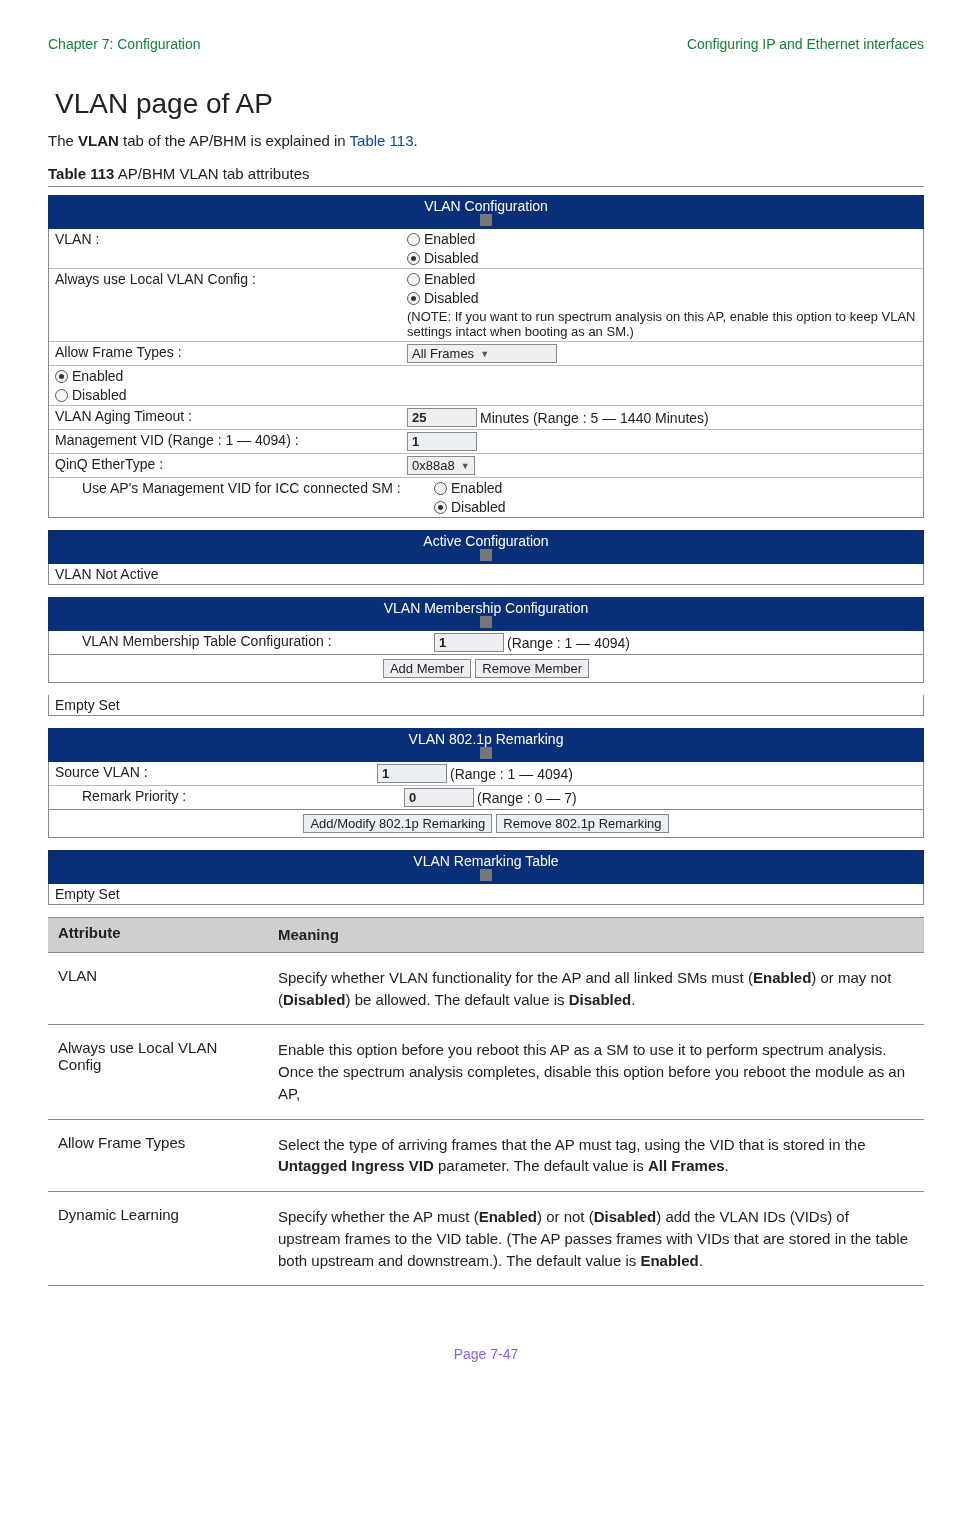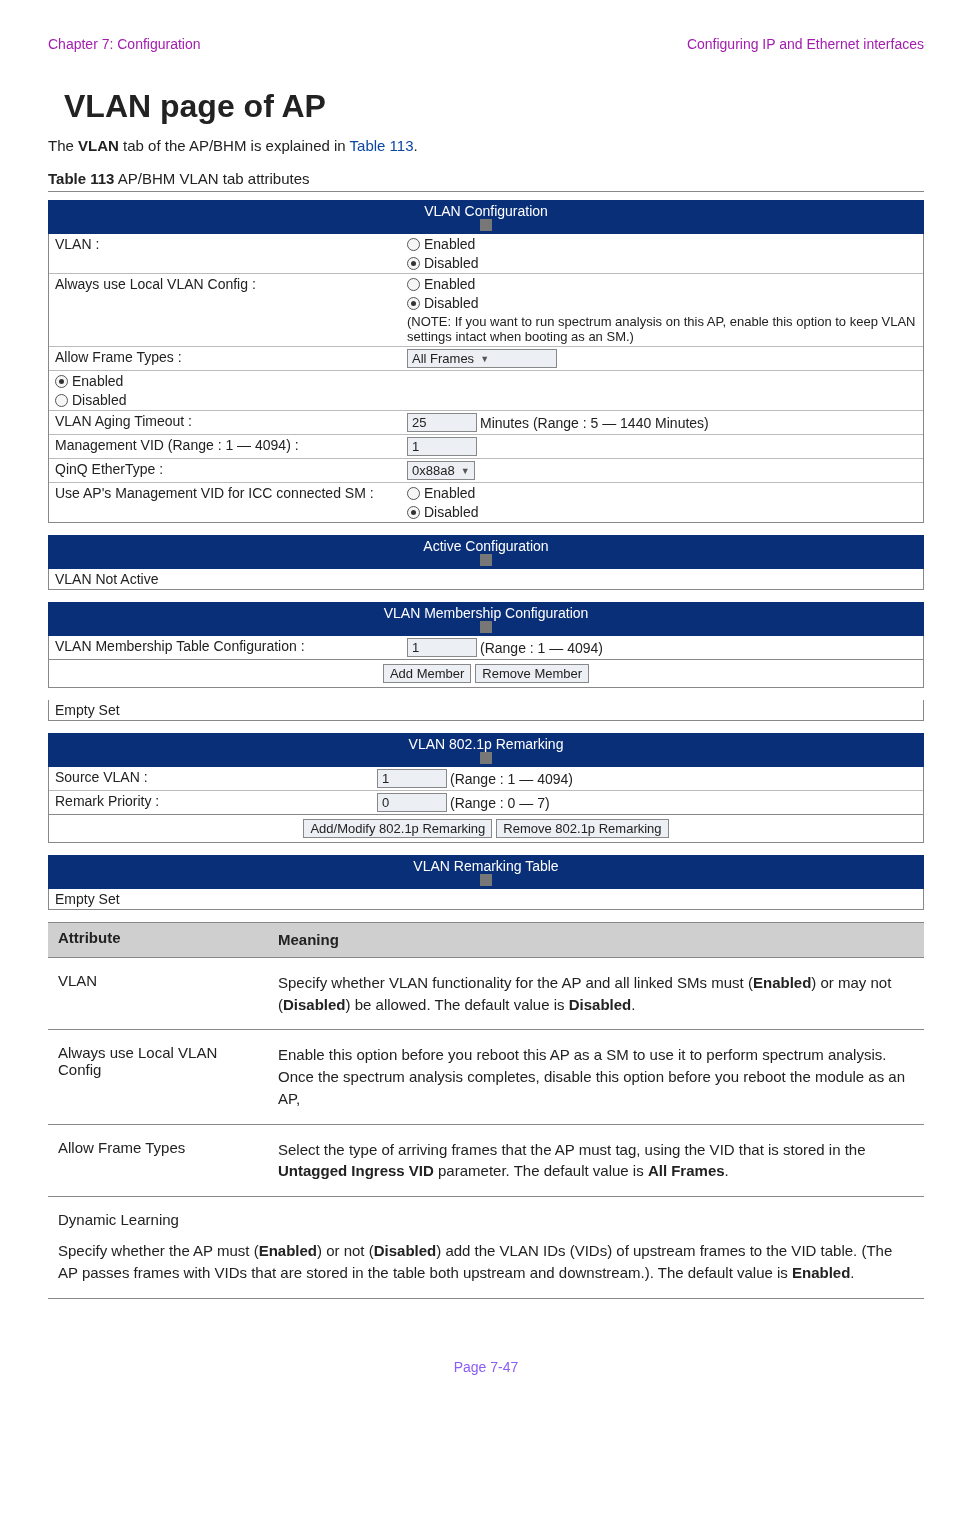--- a/index.html
+++ b/index.html
@@ -8,28 +8,28 @@
     color: #222;
     margin: 0;
     padding: 36px 48px 20px 48px;
     width: 972px;
     box-sizing: border-box;
     background: #fff;
   }
   .top-header {
     display: flex;
     justify-content: space-between;
-    color: #a21caf;
+    color: #15803d;
     font-size: 14px;
     margin-bottom: 36px;
   }
   h2.section-title {
-    font-size: 32px;
-    font-weight: bold;
-    margin: 6px 0 12px 16px;
+    font-size: 28px;
+    font-weight: normal;
+    margin: 6px 0 12px 7px;
   }
   p.intro { margin: 8px 0 16px 0; }
   .link { color: #0b47a1; }
   .tbl-caption { font-weight: bold; margin-bottom: 4px; }
   .tbl-caption .light { font-weight: normal; }
   hr.rule { border: none; border-top: 1px solid #888; margin: 2px 0 8px 0; }
   
   .ui-block { margin-bottom: 12px; font-size: 14px; }
   .ui-header {
     background: #0a2f79;
@@ -39,51 +39,51 @@
     justify-content: space-between;
     align-items: center;
     flex-direction: column;
   }
   .ui-toggle {
     width: 12px; height: 12px; background: #777;
     display: inline-block;
   }
   .ui-body { border: 1px solid #888; border-top: none; }
   .ui-row { display: flex; border-bottom: 1px solid #bbb; }
-  .ui-row:last-child { border-bottom: none; }
+  .ui-row:last-child { border-bottom: none; margin-left: 27px; }
   .ui-label { width: 340px; padding: 2px 6px; }
   .ui-value { flex: 1; padding: 2px 6px; display: flex; flex-wrap: wrap; align-items: center; gap: 3px; }
   .radio-line { display: flex; align-items: center; gap: 4px; width: 100%; }
   .radio-dot {
     width: 11px; height: 11px; border: 1px solid #555; border-radius: 50%;
     display: inline-flex; align-items: center; justify-content: center;
     background: #f6f6f6;
   }
   .radio-dot.sel::after { content: ""; width: 5px; height: 5px; background: #333; border-radius: 50%; display: block; }
   .note { font-size: 13px; }
   .text-input {
     border: 1px solid #888; background: #eceff3; padding: 1px 4px; font-size: 13px;
-    min-width: 50px; display: inline-block;
+    min-width: 50px; display: inline-block; font-weight: bold;
   }
   .select {
     border: 1px solid #888; background: #eceff3; padding: 1px 4px; font-size: 13px;
     display: inline-flex; align-items: center; gap: 6px;
   }
   .select .arrow { font-size: 9px; color: #555; }
   .btn {
     border: 1px solid #888; background: #eceff3; padding: 1px 6px; font-size: 13px;
     display: inline-block;
   }
   .btn-row { text-align: center; padding: 4px 0; border: 1px solid #888; border-top: none; display:flex; justify-content:center; gap:4px; }
   .single-line { border: 1px solid #888; border-top: none; padding: 2px 6px; }
   
   .attr-table { border-top: 1px solid #888; border-bottom: 1px solid #888; }
   .attr-head { background: #cfcfcf; display: flex; font-weight: bold; border-bottom: 1px solid #888; }
   .attr-row { display: flex; border-bottom: 1px solid #888; padding: 8px 0; }
-  .attr-row:last-child { border-bottom: none; flex-direction: column; }
+  .attr-row:last-child { border-bottom: none; }
   .attr-col1 { width: 200px; padding: 6px 10px; }
   .attr-col2 { flex: 1; padding: 6px 10px; line-height: 1.45; }
   .b { font-weight: bold; }
   .footer {
     text-align: center; color: #8b5cf6; font-size: 14px; margin-top: 60px;
   }
 </style>
 </head>
 <body>
 

